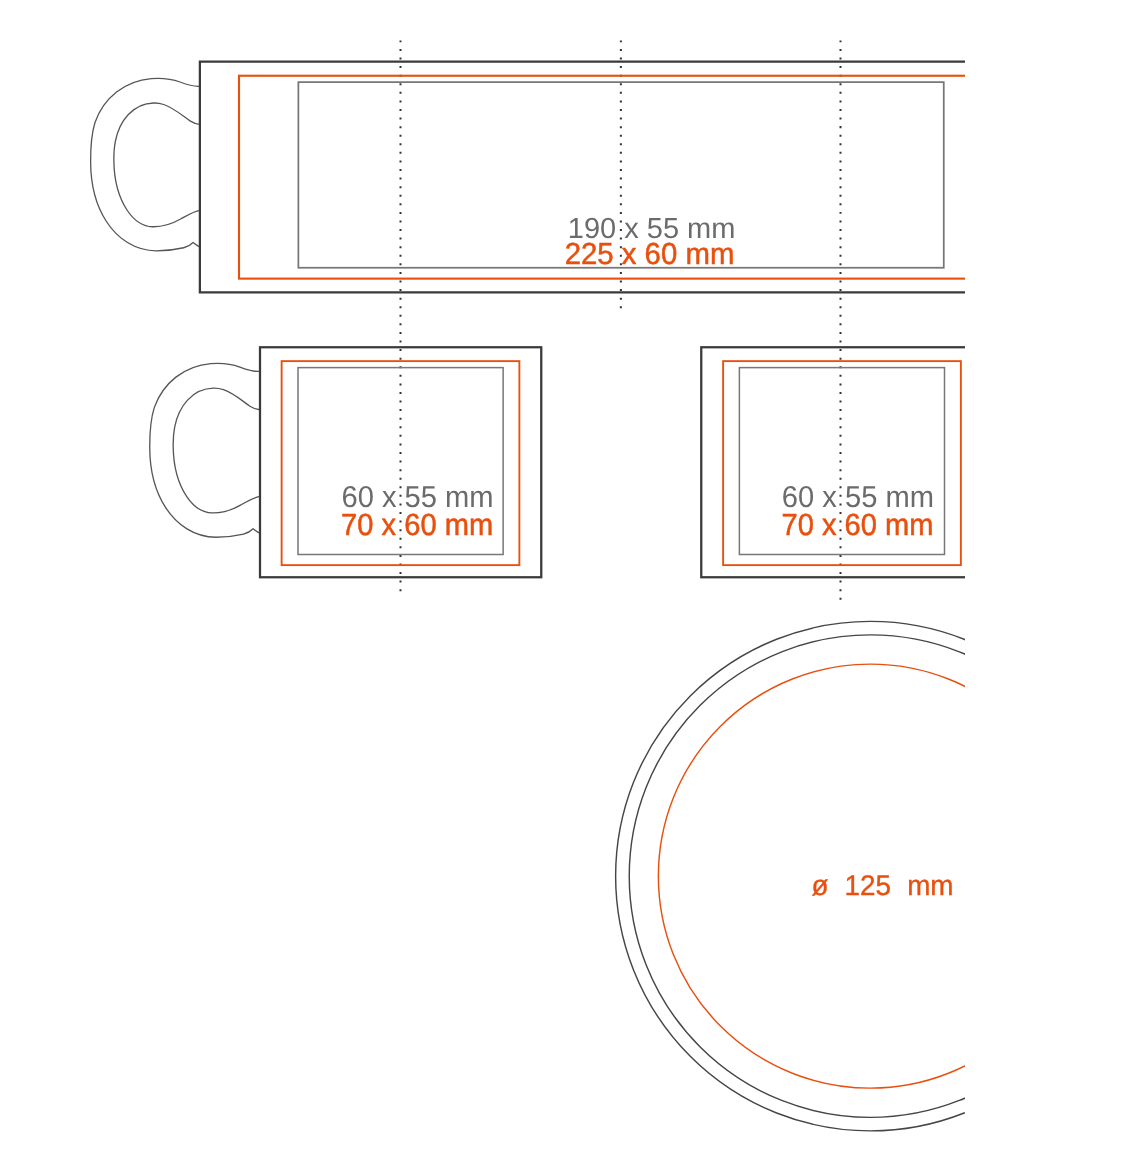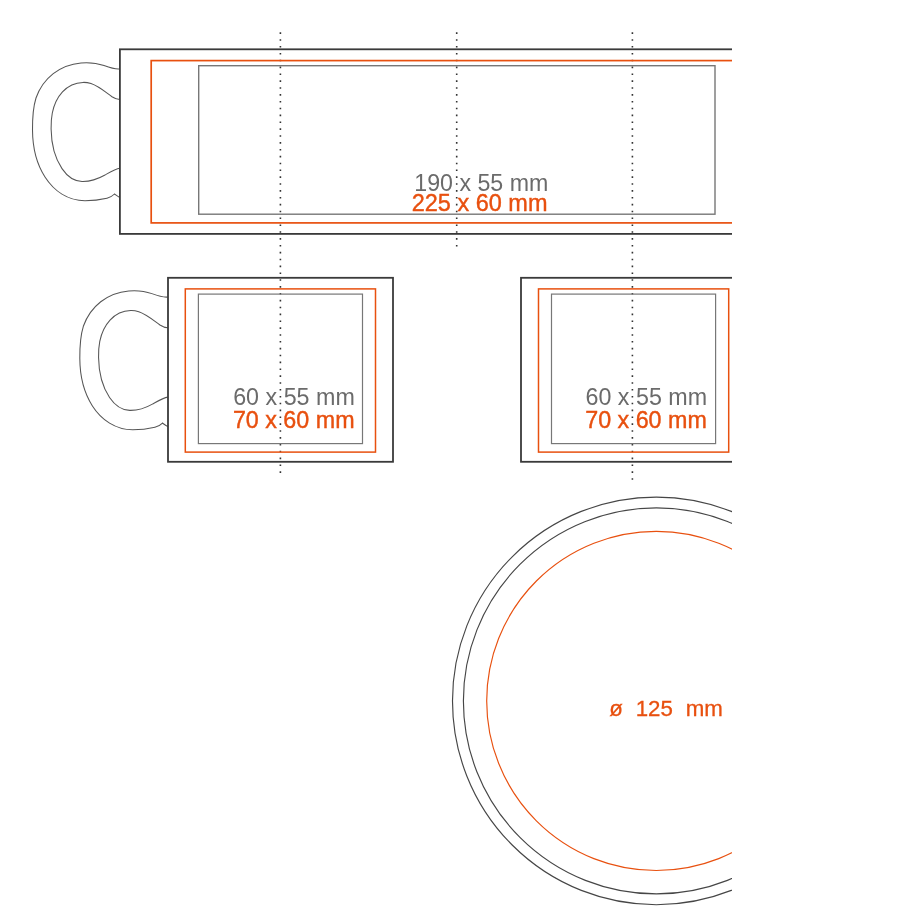--- a/index.html
+++ b/index.html
@@ -1,17 +1,17 @@
 <!DOCTYPE html>
 <html><head>
 <meta charset="utf-8">
 <style>
   html,body{margin:0;padding:0;background:#ffffff;}
   .page{width:732px;height:923px;position:relative;overflow:hidden;background:#ffffff;
-        transform:translateZ(0);will-change:transform;}
+        transform:translateZ(0);will-change:transform;margin-left:40px;}
   svg text{font-family:"Liberation Sans",sans-serif;}
 </style>
 </head>
 <body>
 
 <div class="page">
 <svg width="900" height="923" viewBox="0 0 900 923" xmlns="http://www.w3.org/2000/svg">
   <defs>
 
     <g id="handle" fill="none" stroke="#565656" stroke-width="1.05" stroke-linecap="round">

